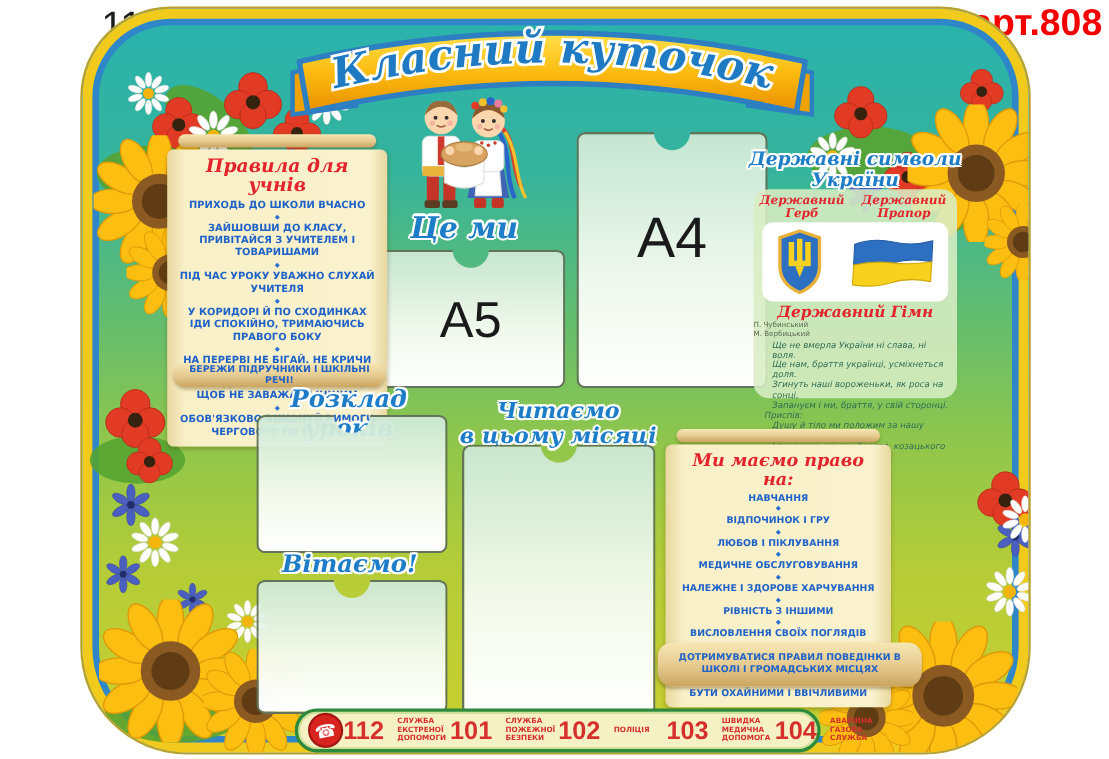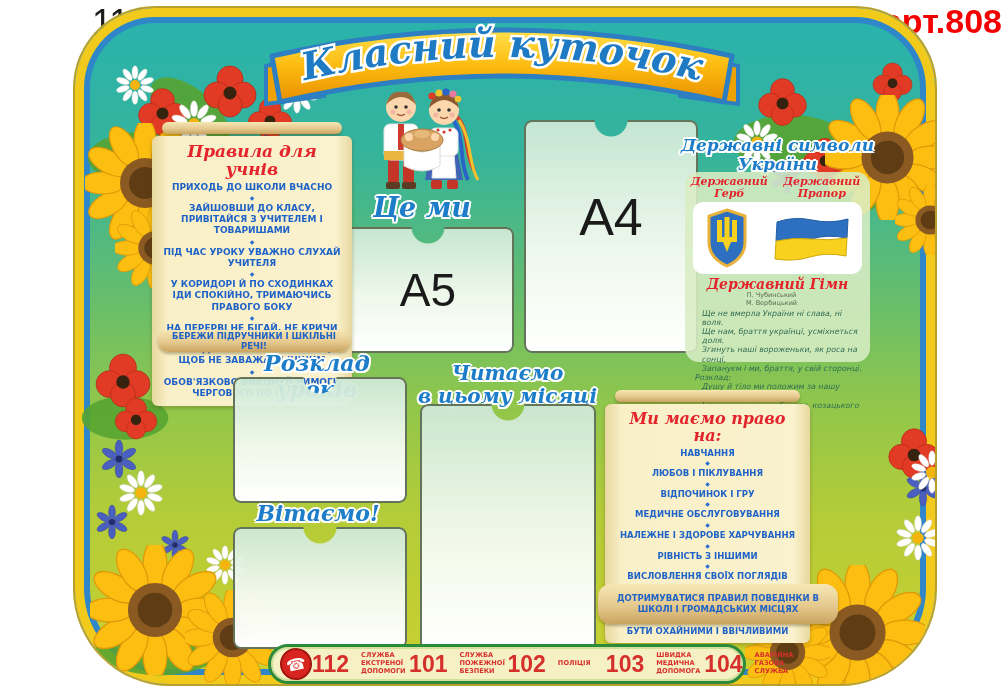--- a/index.html
+++ b/index.html
@@ -72,21 +72,21 @@
   
   .symbols-title{position:absolute;left:680px;top:136px;width:195px;text-align:center;
     font-size:17px;line-height:1.1;}
   .symbols-panel{position:absolute;left:685px;top:172px;width:185px;height:188px;
     background:rgba(216,237,196,.88);border-radius:14px;padding-top:2px;}
   .symbol-labels{display:flex;justify-content:space-around;text-align:center;
     font-size:11px;line-height:1.05;margin-top:2px;}
   .symbol-card{background:#fff;border-radius:10px;margin:3px 8px 2px;height:72px;
     display:flex;align-items:center;justify-content:space-around;}
   .anthem-title{text-align:center;font-size:14px;margin-top:1px;}
-  .anthem-authors{text-align:center;font-size:6.5px;color:#5a6a52;line-height:1.2;padding-right:12px;}
+  .anthem-authors{text-align:left;font-size:6.5px;color:#5a6a52;line-height:1.2;padding-right:12px;}
   .anthem-lines{font-style:italic;color:#2f6b52;font-size:7.8px;line-height:1.18;padding:1px 8px 4px 10px;}
   .anthem-line{padding-left:7px;}
   .anthem-line.flush{padding-left:0;}
 
   
   .schedule-title{position:absolute;left:222px;top:350px;width:190px;text-align:center;font-size:22px;}
   .greeting-title{position:absolute;left:238px;top:500px;width:160px;text-align:center;font-size:22px;}
   .reading-title{position:absolute;left:415px;top:362px;width:185px;text-align:center;
     font-size:20px;line-height:1.15;}
 
@@ -345,21 +345,21 @@
     <div class="anthem-title script-red">Державний Гімн</div>
     <div class="anthem-authors">
       <div>П. Чубинський</div>
       <div>М. Вербицький</div>
     </div>
     <div class="anthem-lines">
       <div class="anthem-line">Ще не вмерла України ні слава, ні воля.</div>
       <div class="anthem-line">Ще нам, браття українці, усміхнеться доля.</div>
       <div class="anthem-line">Згинуть наші вороженьки, як роса на сонці,</div>
       <div class="anthem-line">Запануєм і ми, браття, у свій сторонці.</div>
-      <div class="anthem-line flush">Розклад:</div>
+      <div class="anthem-line flush">Приспів:</div>
       <div class="anthem-line">Душу й тіло ми положим за нашу свободу,</div>
       <div class="anthem-line">І покажем, що ми, браття, козацького роду.</div>
     </div>
   </div>
 
   <div class="schedule-title script">Розклад уроків</div>
   <div class="pocket pocket-schedule"></div>
 
   <div class="greeting-title script">Вітаємо!</div>
   <div class="pocket pocket-greeting"></div>
@@ -369,22 +369,22 @@
     <div>в цьому місяці</div>
   </div>
   <div class="pocket pocket-reading"></div>
 
   <div class="scroll right-scroll">
     <div class="scroll-roll" style="height:12px;margin:0 10px 2px;"></div>
     <div class="scroll-body">
       <div class="scroll-title script-red" style="font-size:16px;">Ми маємо право на:</div>
       <ul class="rule-list">
         <li>НАВЧАННЯ</li>
+        <li>ВІДПОЧИНОК І ГРУ</li>
         <li>ЛЮБОВ І ПІКЛУВАННЯ</li>
-        <li>ВІДПОЧИНОК І ГРУ</li>
         <li>МЕДИЧНЕ ОБСЛУГОВУВАННЯ</li>
         <li>НАЛЕЖНЕ І ЗДОРОВЕ ХАРЧУВАННЯ</li>
         <li>РІВНІСТЬ З ІНШИМИ</li>
         <li>ВИСЛОВЛЕННЯ СВОЇХ ПОГЛЯДІВ</li>
       </ul>
       <div class="duties-title script-red">Наші обов'язки:</div>
       <ul class="rule-list">
         <li>ДОБРЕ ВЧИТИСЯ</li>
         <li>БУТИ ОХАЙНИМИ І ВВІЧЛИВИМИ</li>
       </ul>

